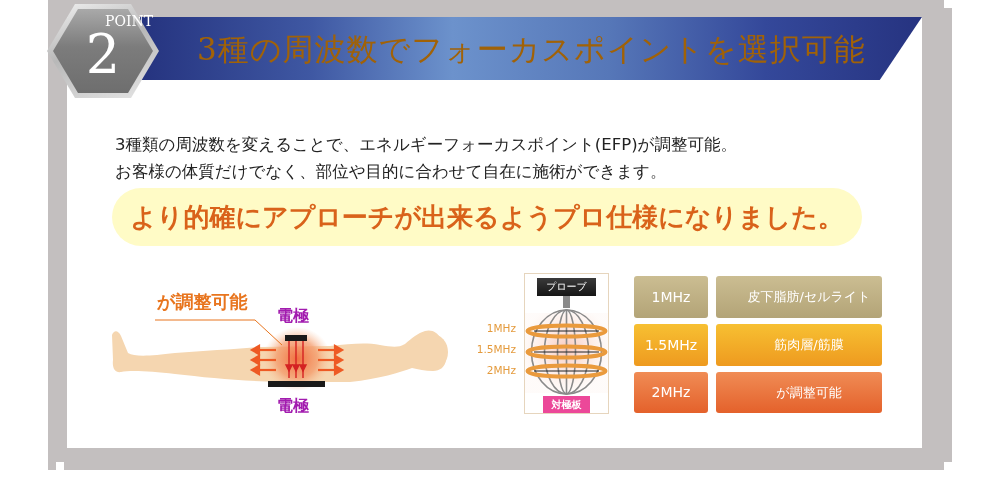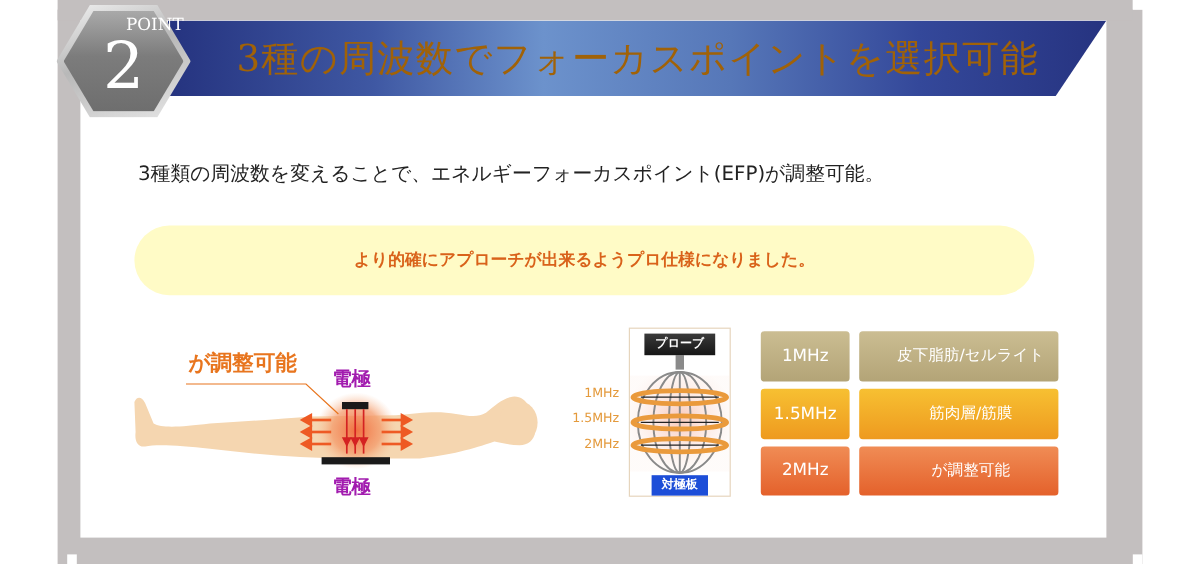--- a/index.html
+++ b/index.html
@@ -51,32 +51,32 @@
   .desc div { height: 27px; }
 
   
   .callout {
     position: absolute; left: 112px; top: 188px; width: 750px; height: 58px;
     background: #fffbc6; border-radius: 29px;
   }
   .callout-text {
     position: absolute; left: 112px; top: 188px; width: 750px; height: 58px; line-height: 58px;
     text-align: center; font-family: "DejaVu Serif", "Liberation Serif", serif; font-weight: bold;
-    font-size: 14px; color: #d9621a; white-space: nowrap;
+    font-size: 26px; color: #d9621a; white-space: nowrap;
   }
 
   
   .illus { position: absolute; left: 100px; top: 280px; width: 380px; height: 140px; }
   .label-deep { position: absolute; left: 157px; top: 290px; font-size: 18px; font-weight: bold; color: #e8751e; white-space: nowrap; }
   .label-elec { position: absolute; font-size: 16px; font-weight: bold; color: #a21caf; white-space: nowrap; }
 
   
   .probe-box { position: absolute; left: 524px; top: 273px; width: 85px; height: 141px; border: 1px solid #e6d5bd; background: #ffffff; }
-  .probe-head { position: absolute; left: 537px; top: 278px; width: 59px; height: 18px; background: linear-gradient(180deg, #3a3a3a, #161616); color: #ffffff; font-size: 10px; font-weight: bold; text-align: center; line-height: 18px; }
-  .probe-plate { position: absolute; left: 543px; top: 396px; width: 47px; height: 17px; background: #1d4ed8; color: #ffffff; font-size: 10px; font-weight: bold; text-align: center; line-height: 17px; }
+  .probe-head { position: absolute; left: 537px; top: 278px; width: 59px; height: 18px; background: linear-gradient(180deg, #3a3a3a, #161616); color: #ffffff; font-size: 10px; font-weight: normal; text-align: center; line-height: 18px; }
+  .probe-plate { position: absolute; left: 543px; top: 396px; width: 47px; height: 17px; background: #ec4899; color: #ffffff; font-size: 10px; font-weight: bold; text-align: center; line-height: 17px; }
   .freq-label { position: absolute; width: 50px; text-align: right; font-size: 10.5px; color: #e49a3c; }
 
   
   .cell { position: absolute; border-radius: 3px; color: #ffffff; text-align: center; white-space: nowrap; }
   .cell-freq { left: 634px; width: 74px; font-size: 14px; }
   .cell-target { left: 716px; width: 166px; font-size: 13px; padding-left: 20px; }
   .row-1 { top: 276px; height: 42px; line-height: 42px; background: linear-gradient(180deg, #cbbd92 0%, #b3a477 100%); }
   .row-2 { top: 324px; height: 42px; line-height: 42px; background: linear-gradient(180deg, #f7c032 0%, #ee9a1f 100%); }
   .row-3 { top: 372px; height: 41px; line-height: 41px; background: linear-gradient(180deg, #f08c55 0%, #e4612b 100%); }
 </style>
@@ -95,20 +95,21 @@
 
 <div>
   <div class="hex-outer"></div>
   <div class="hex-inner"></div>
   <div class="hex-point">POINT</div>
   <div class="hex-num">2</div>
 </div>
 
 <div class="desc">
   <div>3種類の周波数を変えることで、エネルギーフォーカスポイント(EFP)が調整可能。</div>
+  <div>お客様の体質だけでなく、部位や目的に合わせて自在に施術ができます。</div>
 </div>
 
 <div class="callout"></div>
 <div class="callout-text">より的確にアプローチが出来るようプロ仕様になりました。</div>
 
 <svg class="illus" viewBox="100 280 380 140" width="380" height="140">
 
   <g fill="#f5d6b0">
     <path d="M112,335 C114,330 118,330 121,336 L128,353 C135,357 150,356 175,353 C205,351 235,349 260,347 L330,346 C350,344 365,342 380,345 C392,347 398,348 405,344 C412,338 418,333 425,331 C432,329 438,333 440,338 C437,340 437,344 438,348 C444,350 447,354 446,360 C445,367 440,371 433,371 C425,371 418,369 412,368 C400,372 380,379 350,382 L290,382 C250,382 210,378 175,374 C150,371 130,370 121,372 C115,373 112,368 113,360 Z"></path>
     <ellipse cx="432" cy="352" rx="16" ry="18"></ellipse>

